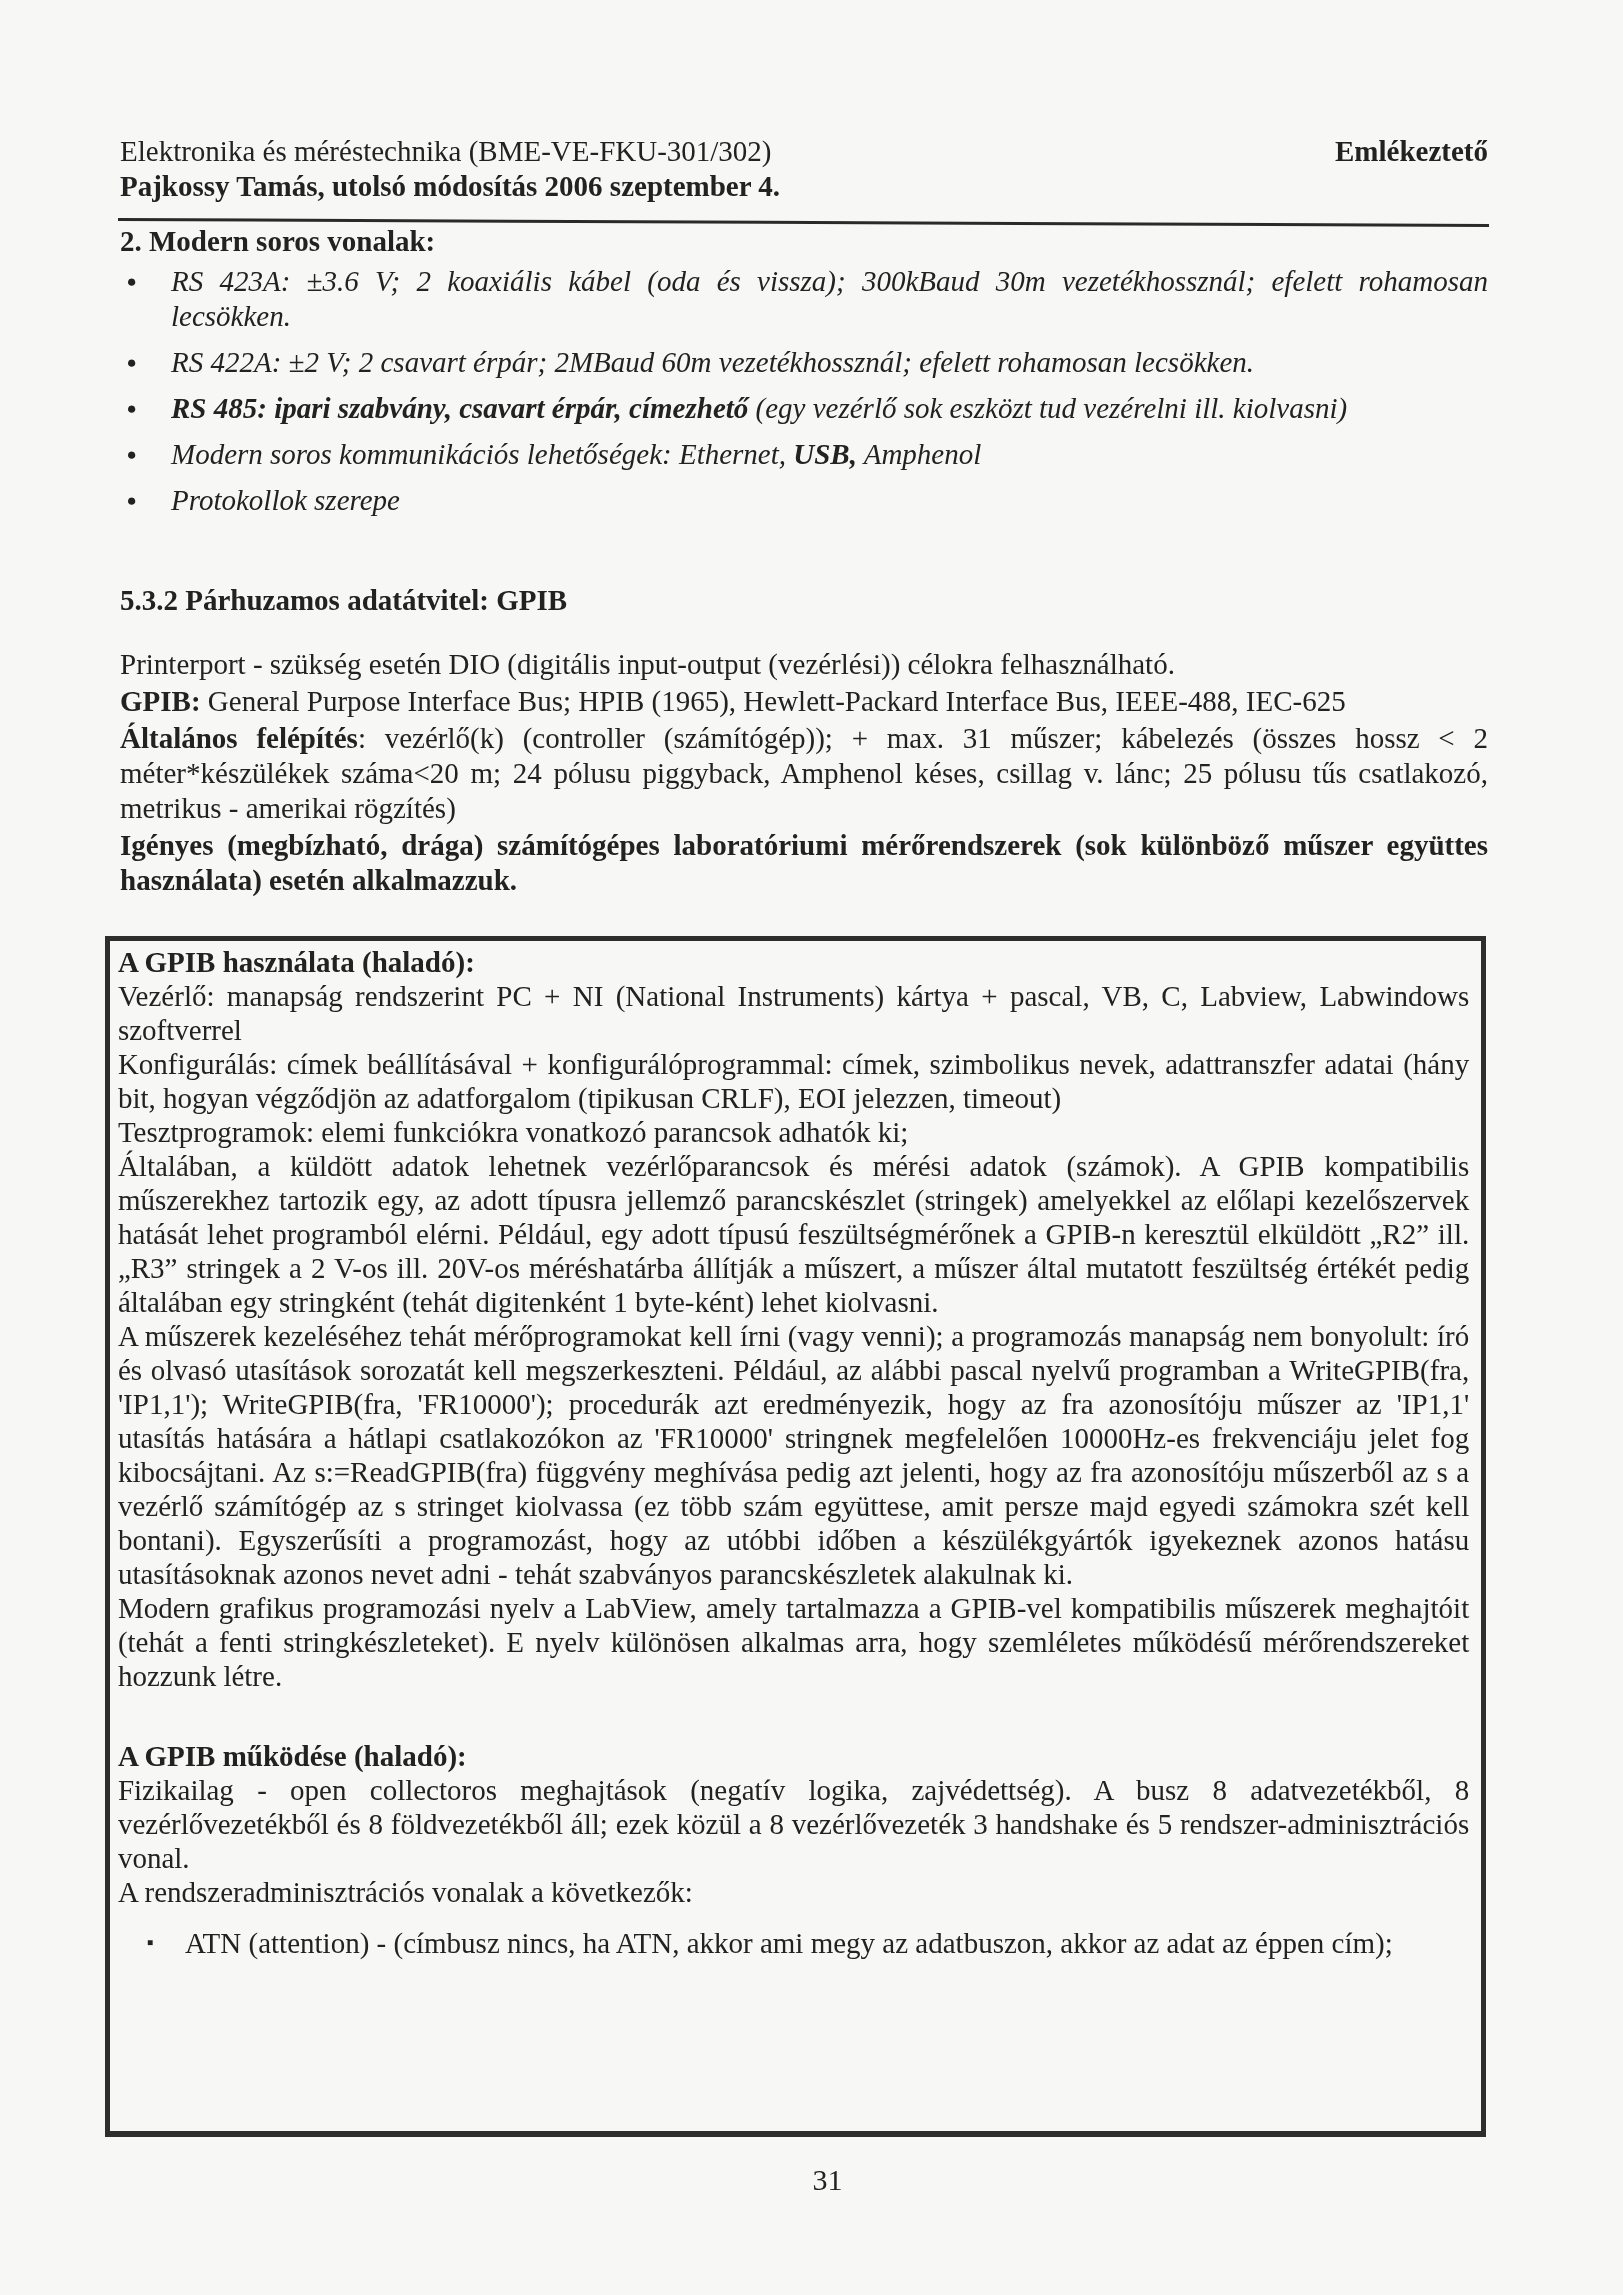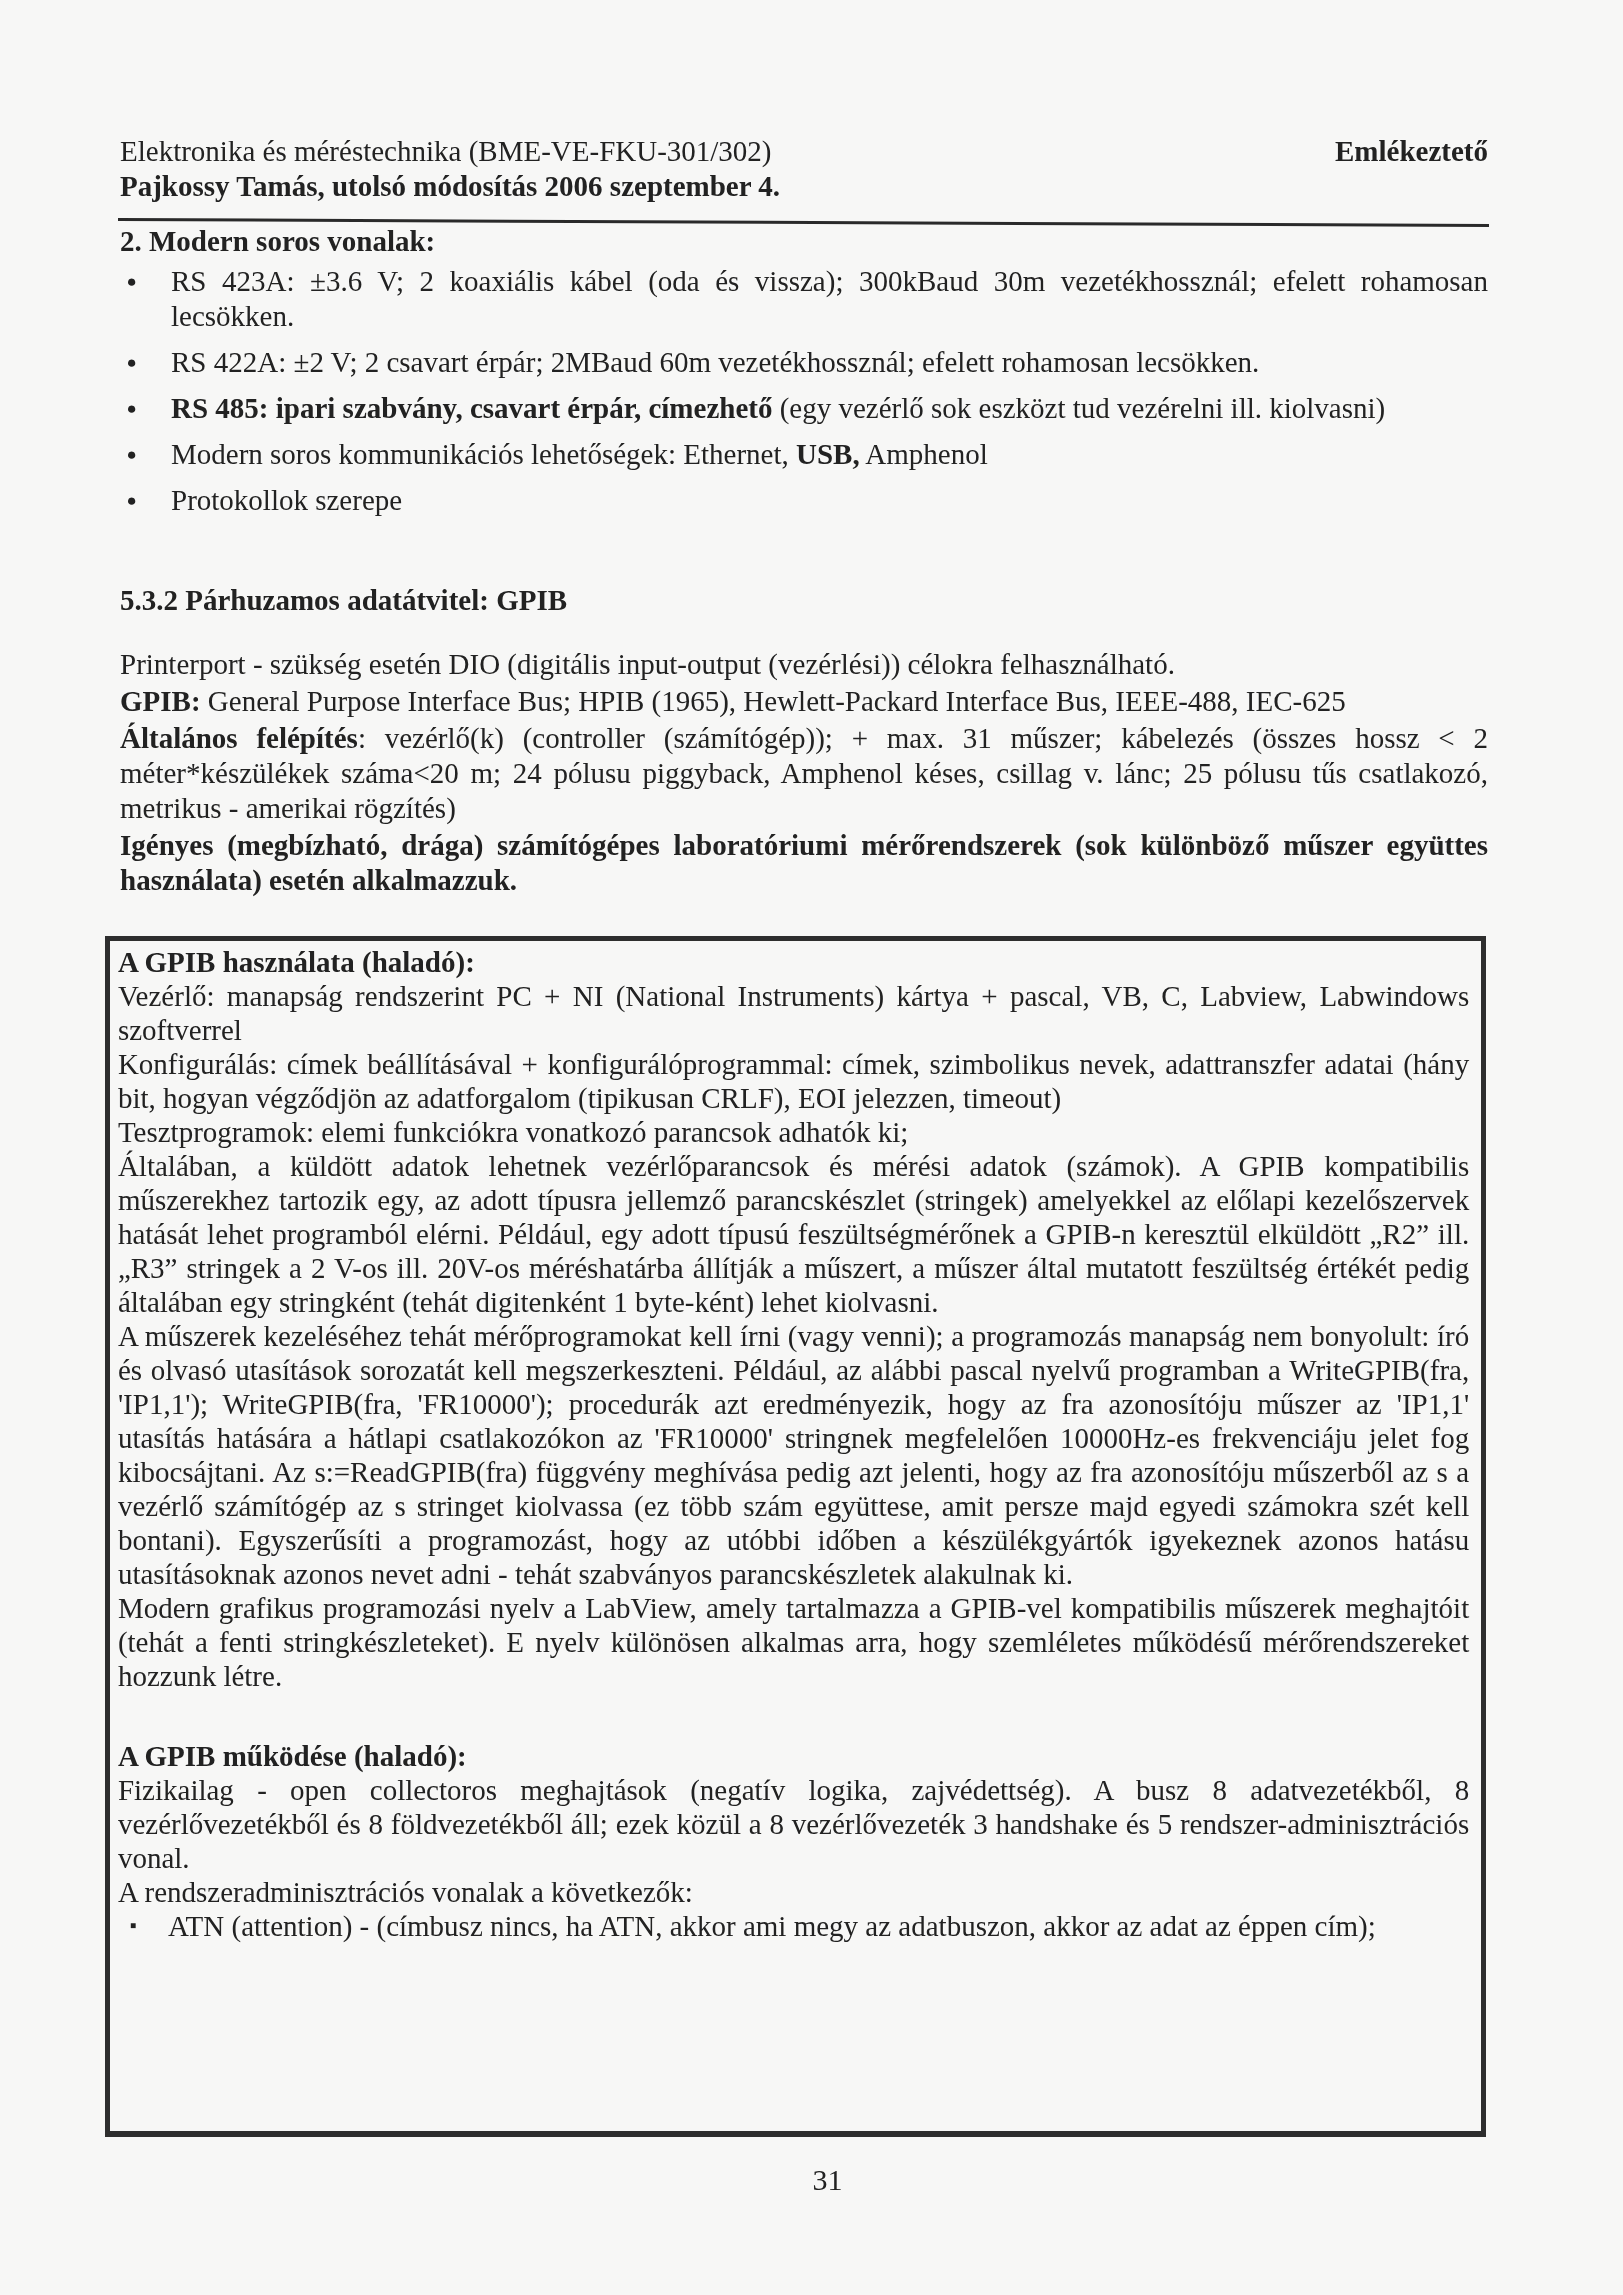--- a/index.html
+++ b/index.html
@@ -17,38 +17,38 @@
   .hdr { position: absolute; left: 120px; top: 134px; width: 1368px; font-size: 29px; line-height: 35px; }
   .hdr .l1 { display: block; }
   .hdr .l2 { display: block; font-weight: bold; }
   .hdr .right { position: absolute; right: 0; top: 0; font-weight: bold; }
   .hdr-rule { position: absolute; left: 118px; top: 218px; width: 1371px; height: 2.6px; background: #2a2a2a; transform: rotate(0.25deg); transform-origin: left; }
 
   .sec { position: absolute; left: 120px; width: 1368px; font-size: 29px; line-height: 35px; }
   .sec-title { font-weight: bold; }
 
   ul.bullets { list-style: none; margin: 0; padding: 0; }
-  ul.bullets li { position: relative; padding-left: 51px; margin-bottom: 11px; text-align: justify; }
+  ul.bullets li { position: relative; padding-left: 51px; margin-bottom: 11px; text-align: justify; font-style: italic; }
   ul.bullets li::before { content: "\25CF"; position: absolute; left: 6.5px; top: 0; font-size: 17px; }
   .b { font-weight: bold; }
 
   .p { margin: 0 0 2px 0; text-align: justify; }
 
   
   .box {
     position: absolute; left: 105px; top: 936px; width: 1371px; height: 1190px;
     border: 5.2px solid #2e2e2e; border-top-width: 5.2px; border-bottom-width: 6.5px;
     box-sizing: content-box;
     font-size: 29px; line-height: 34px;
   }
   .box-inner { position: absolute; left: 7.9px; top: 3.9px; right: 11.8px; }
   .box h3 { margin: 0; font-size: 29px; font-weight: bold; }
   .box .p { margin: 0 0 0 0; text-align: justify; }
   .box .gap { height: 46px; }
-  .box ul.sq { list-style: none; margin: 0; padding: 0; }
+  .box ul.sq { list-style: none; margin: 17px; padding: 0; }
   .box ul.sq li { position: relative; padding-left: 50px; text-align: justify; }
   .box ul.sq li::before { content: "\25AA"; position: absolute; left: 11.8px; top: 0; font-size: 19.6px; }
 
   .pnum { position: absolute; left: 16px; width: 1623px; top: 2163px; text-align: center; font-size: 30px; }
 </style>
 </head>
 <body>
 
 <div class="page">
 

